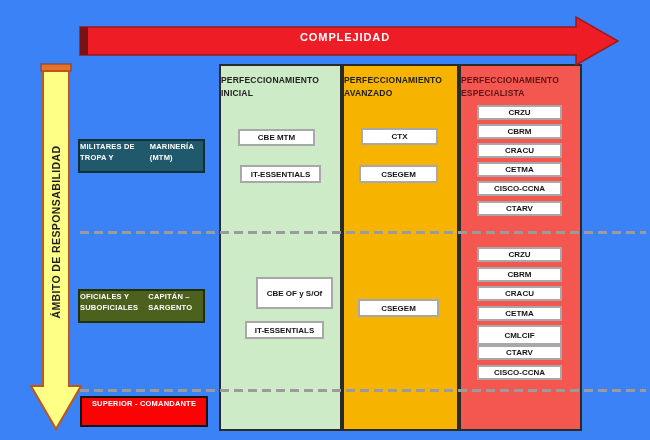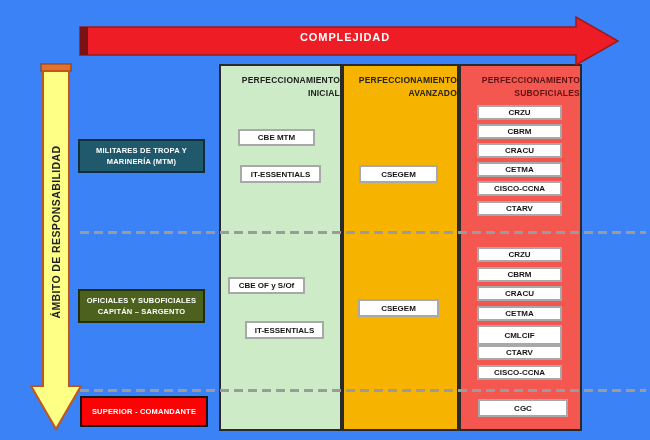--- a/index.html
+++ b/index.html
@@ -19,34 +19,34 @@
   .left-arrow-label{
     position:absolute;left:56px;top:232px;transform:translate(-50%,-50%) rotate(-90deg);
     white-space:nowrap;color:#1f1f1f;font-size:10.5px;font-weight:600;letter-spacing:0.4px;z-index:3;
   }
   
   .col{position:absolute;top:64px;height:367px;border:2px solid #2a2a2a;box-sizing:border-box;z-index:1;}
   .col1{left:219px;width:123px;background:#cdebc7;}
   .col2{left:342px;width:117px;background:#f6b400;}
   .col3{left:459px;width:123px;background:#f4574f;}
   .col-header{
-    padding-top:8px;font-size:8.5px;font-weight:bold;text-align:right;
+    padding-top:8px;font-size:8.5px;font-weight:bold;text-align:left;
     line-height:1.55;letter-spacing:0.2px;color:#212121;
   }
   .col3 .col-header{color:#5e1414;}
   
   .dash{
     position:absolute;left:80px;width:566px;height:3px;z-index:5;
     background:repeating-linear-gradient(90deg,#9b9b9b 0 9px,transparent 9px 14px);
   }
   
   .rowlabel{
     position:absolute;z-index:4;box-sizing:border-box;color:#ffffff;
-    font-size:7.5px;font-weight:bold;text-align:center;line-height:1.5;
-    display:flex;flex-direction:column;justify-content:center;letter-spacing:0.2px;
+    font-size:7.5px;font-weight:bold;line-height:1.5;
+    display:flex;flex-direction:row;justify-content:center;letter-spacing:0.2px;
   }
   .rowlabel-mtm{left:78px;top:139px;width:127px;height:34px;background:#20596b;border:2px solid #0e2f3a;}
   .rowlabel-ofs{left:78px;top:289px;width:127px;height:34px;background:#4c611e;border:2px solid #22300a;}
   .rowlabel-mando{left:80px;top:396px;width:128px;height:31px;background:#fb0304;border:2px solid #151515;}
   
   .course{
     position:absolute;background:#ffffff;border:2px solid #a8a8a8;box-sizing:border-box;
     display:flex;align-items:center;justify-content:center;
     font-size:8px;font-weight:bold;color:#141414;z-index:3;white-space:nowrap;
   }
@@ -76,21 +76,21 @@
   </div>
   <div class="col col2">
     <div class="col-header">
       <div>PERFECCIONAMIENTO</div>
       <div>AVANZADO</div>
     </div>
   </div>
   <div class="col col3">
     <div class="col-header">
       <div>PERFECCIONAMIENTO</div>
-      <div>SUBOFICIALES</div>
+      <div>ESPECIALISTA</div>
     </div>
   </div>
 
   <div class="dash" style="top:231px"></div>
   <div class="dash" style="top:389px"></div>
 
   <div class="rowlabel rowlabel-mtm">
     <div>MILITARES DE TROPA Y</div>
     <div>MARINERÍA (MTM)</div>
   </div>
@@ -98,37 +98,37 @@
     <div>OFICIALES Y SUBOFICIALES</div>
     <div>CAPITÁN – SARGENTO</div>
   </div>
   <div class="rowlabel rowlabel-mando">
     <div>SUPERIOR - COMANDANTE</div>
   </div>
 
   <div class="course" style="left:238px;top:129px;width:77px;height:17px">CBE MTM</div>
   <div class="course" style="left:240px;top:165px;width:81px;height:18px">IT-ESSENTIALS</div>
 
+  <div class="course" style="left:361px;top:128px;width:77px;height:17px">CTX</div>
   <div class="course" style="left:359px;top:165px;width:79px;height:18px">CSEGEM</div>
 
   <div class="course" style="left:477px;top:105px;width:85px;height:15px">CRZU</div>
   <div class="course" style="left:477px;top:124px;width:85px;height:15px">CBRM</div>
   <div class="course" style="left:477px;top:143px;width:85px;height:15px">CRACU</div>
   <div class="course" style="left:477px;top:162px;width:85px;height:15px">CETMA</div>
   <div class="course" style="left:477px;top:181px;width:85px;height:15px">CISCO-CCNA</div>
   <div class="course" style="left:477px;top:201px;width:85px;height:15px">CTARV</div>
 
-  <div class="course" style="left:228px;top:277px;width:77px;height:17px">CBE OF y S/Of</div>
+  <div class="course" style="left:256px;top:277px;width:77px;height:32px">CBE OF y S/Of</div>
   <div class="course" style="left:245px;top:321px;width:79px;height:18px">IT-ESSENTIALS</div>
 
   <div class="course" style="left:358px;top:299px;width:81px;height:18px">CSEGEM</div>
 
   <div class="course" style="left:477px;top:247px;width:85px;height:15px">CRZU</div>
   <div class="course" style="left:477px;top:267px;width:85px;height:15px">CBRM</div>
   <div class="course" style="left:477px;top:286px;width:85px;height:15px">CRACU</div>
   <div class="course" style="left:477px;top:306px;width:85px;height:15px">CETMA</div>
   <div class="course" style="left:477px;top:325px;width:85px;height:20px">CMLCIF</div>
   <div class="course" style="left:477px;top:345px;width:85px;height:15px">CTARV</div>
   <div class="course" style="left:477px;top:365px;width:85px;height:15px">CISCO-CCNA</div>
 
-  <div class="course" style="left:478px;top:399px;width:90px;height:18px">CGC</div>
 
 </div>
 
 </body></html>

